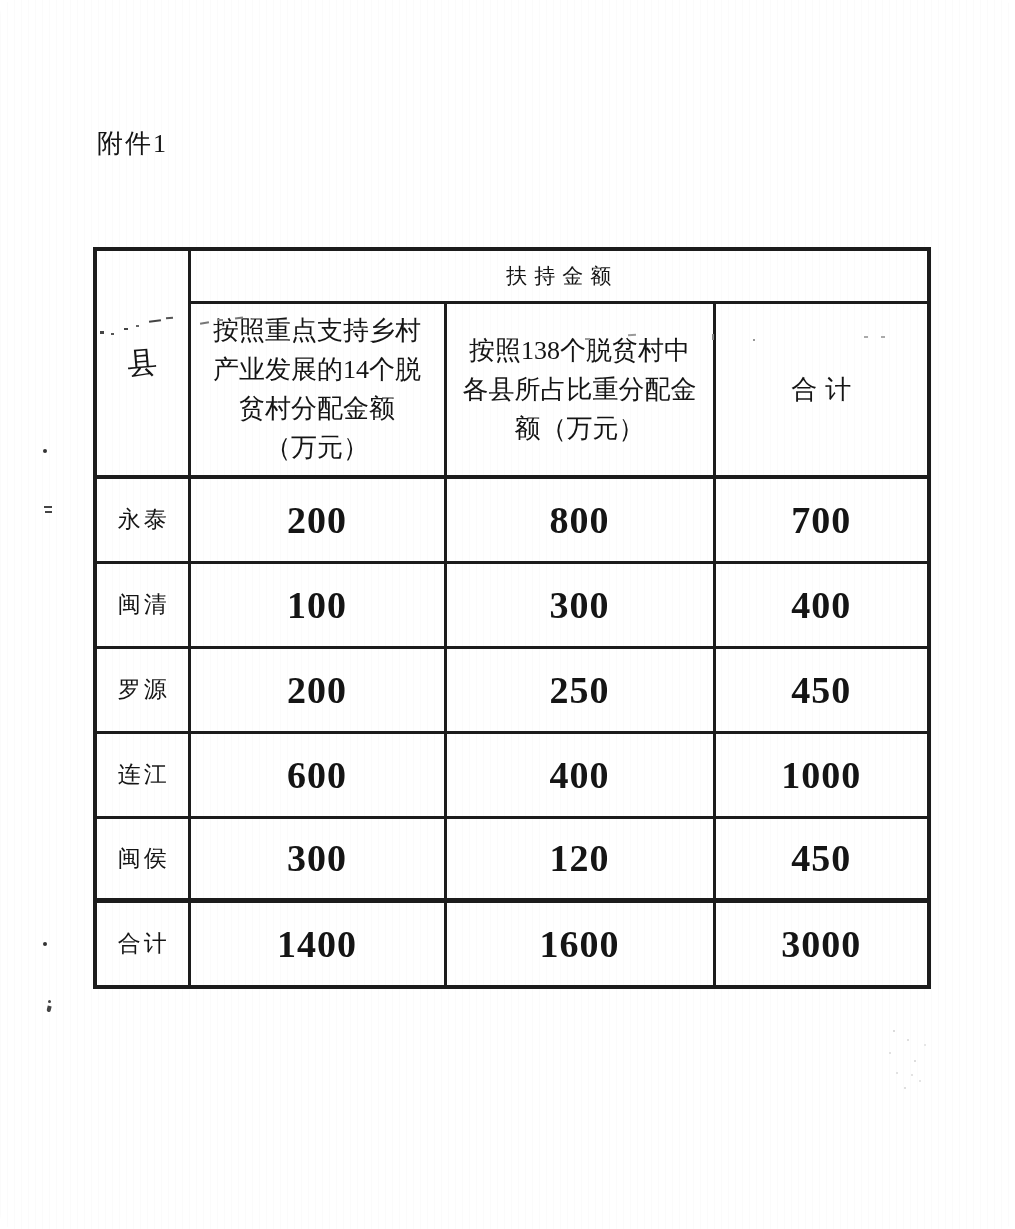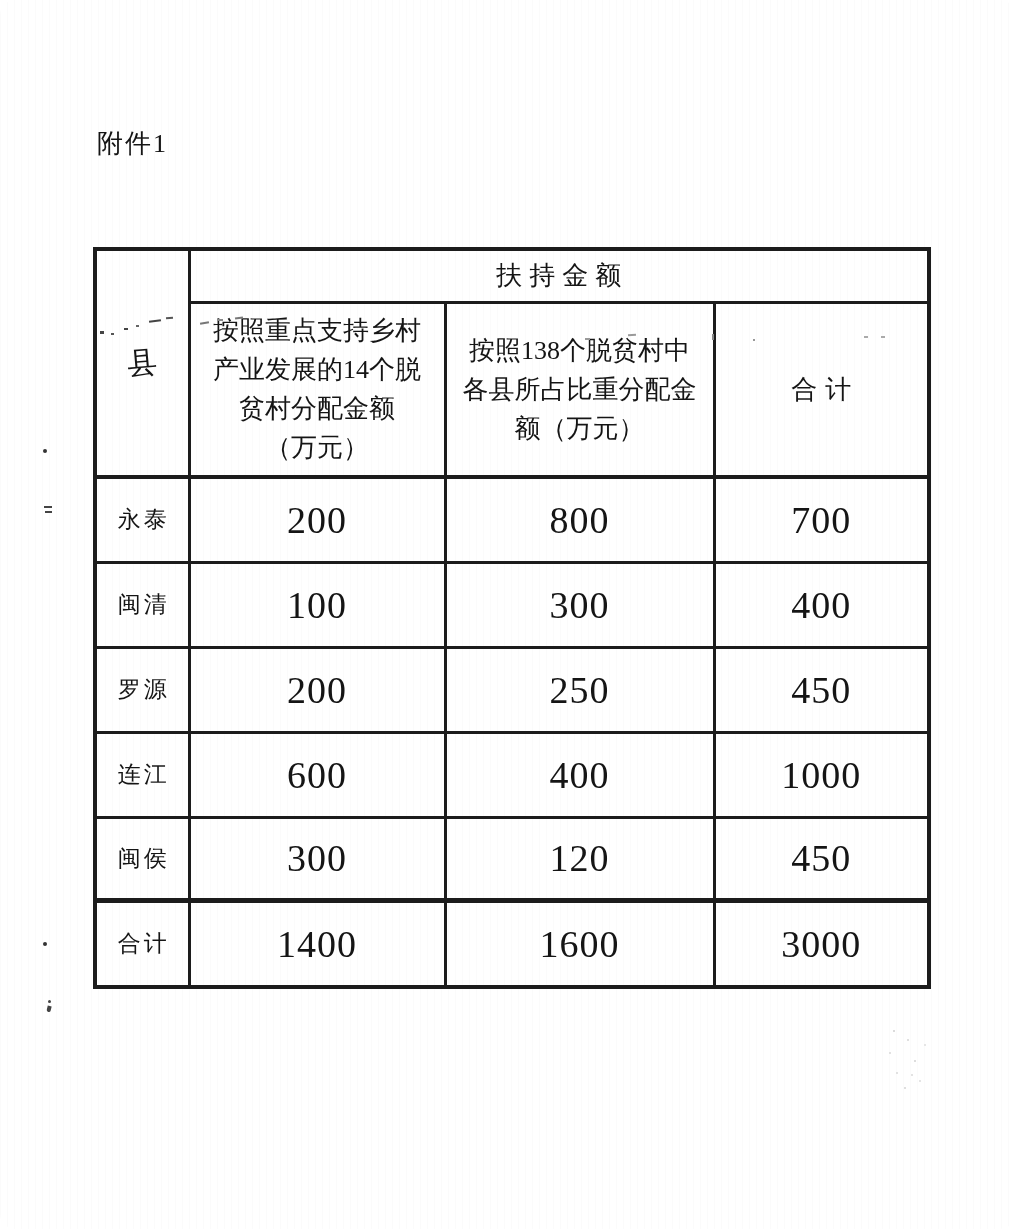--- a/index.html
+++ b/index.html
@@ -35,28 +35,28 @@
   table.alloc td {
     border:3px solid #1c1c1c;
     text-align:center; vertical-align:middle;
     padding:0;
     overflow:hidden;
   }
   tr.first-data td { border-top:4px solid #1c1c1c; }
   tr.total-row td  { border-top:5px solid #1c1c1c; }
   .corner-cell { font-size:30px; }
   .corner-cell .glyph { display:inline-block; transform:rotate(-5deg); }
-  .group-header { font-size:26px; letter-spacing:7px; text-indent:7px; }
+  .group-header { font-size:21px; letter-spacing:7px; text-indent:7px; }
   .col-header {
     font-size:26px; line-height:39px;
     white-space:pre-line;
   }
   .col-header-total { letter-spacing:8px; text-indent:8px; }
   .county { font-size:23px; letter-spacing:3px; text-indent:3px; }
-  .num { font-size:38px; letter-spacing:1px; }
+  .num { font-size:38px; letter-spacing:1px;font-weight:bold; }
   
   .mk { position:absolute; background:#555; }
   .mk.r { border-radius:50%; }
   .mk1 { left:100px; top:331px; width:4px; height:3px; background:#444; }
   .mk2 { left:111px; top:333px; width:3px; height:2px; }
   .mk3 { left:124px; top:328px; width:4px; height:2px; background:#444; }
   .mk4 { left:136px; top:325px; width:3px; height:2px; background:#666; }
   .mk5 { left:149px; top:320px; width:12px; height:2px; background:#444; transform:rotate(-8deg); }
   .mk6 { left:166px; top:317px; width:7px; height:2px; transform:rotate(-5deg); }
   .mk7 { left:200px; top:322px; width:9px; height:2px; background:#777; transform:rotate(-10deg); }

